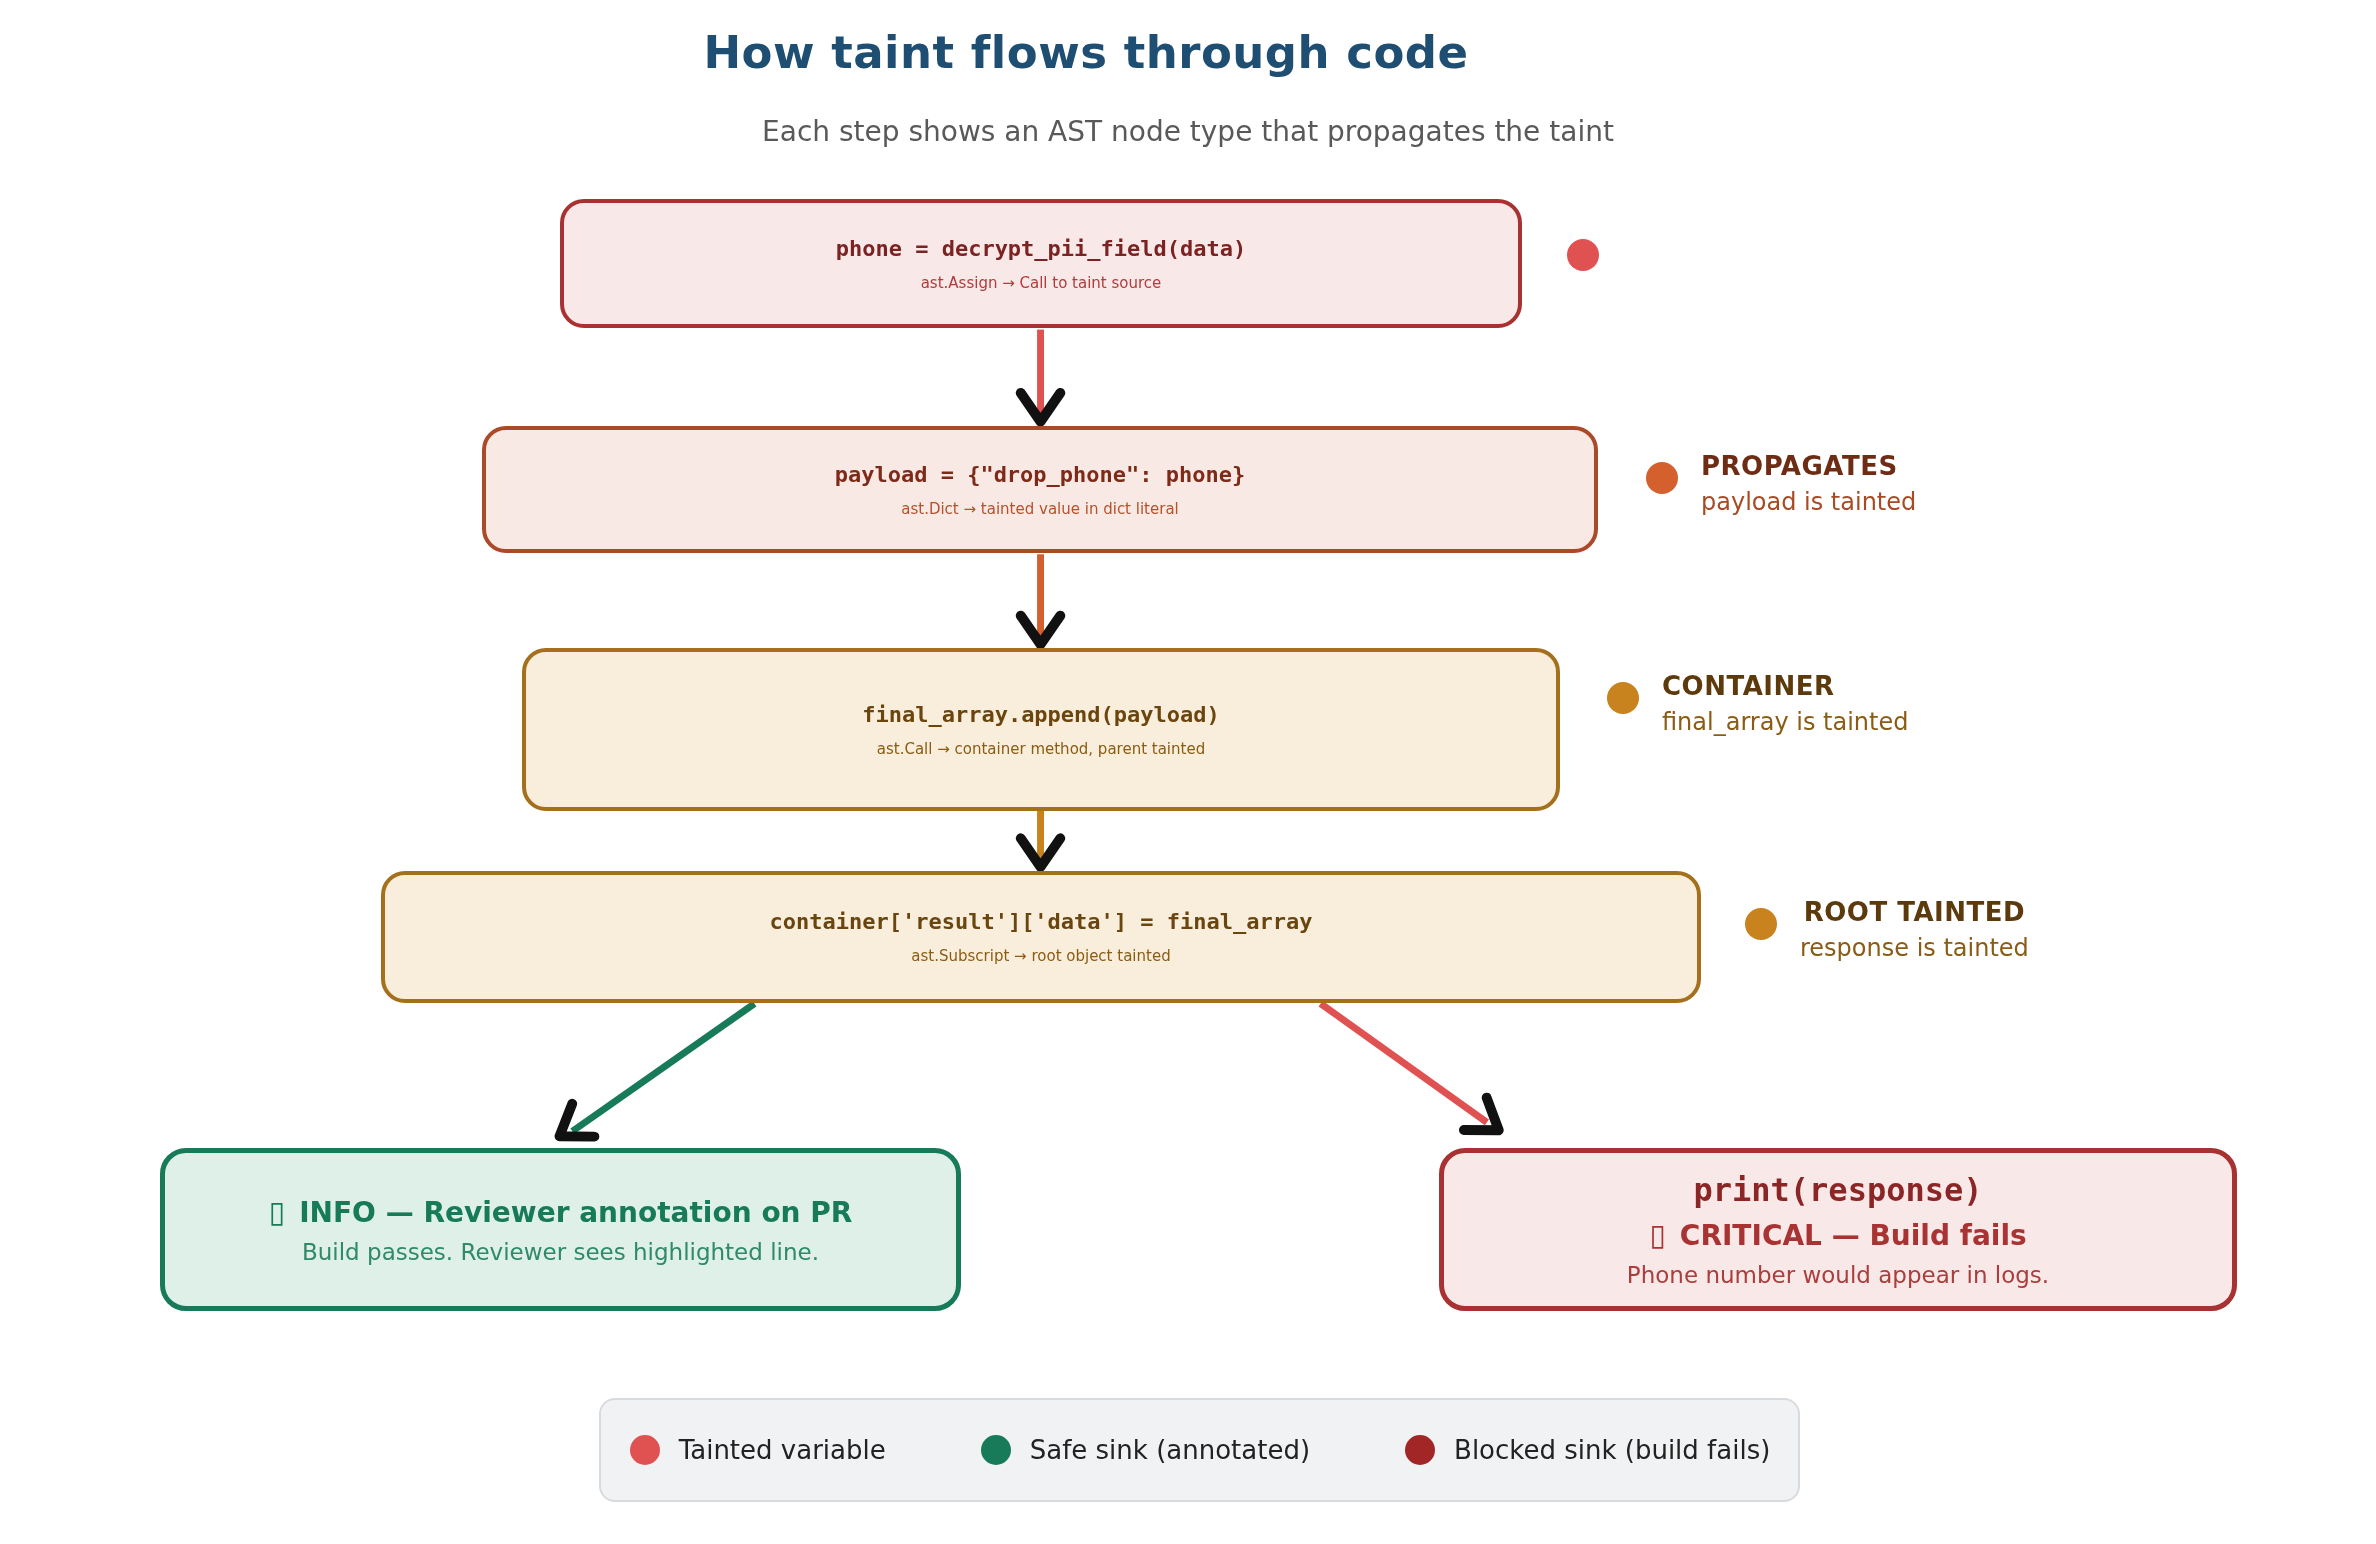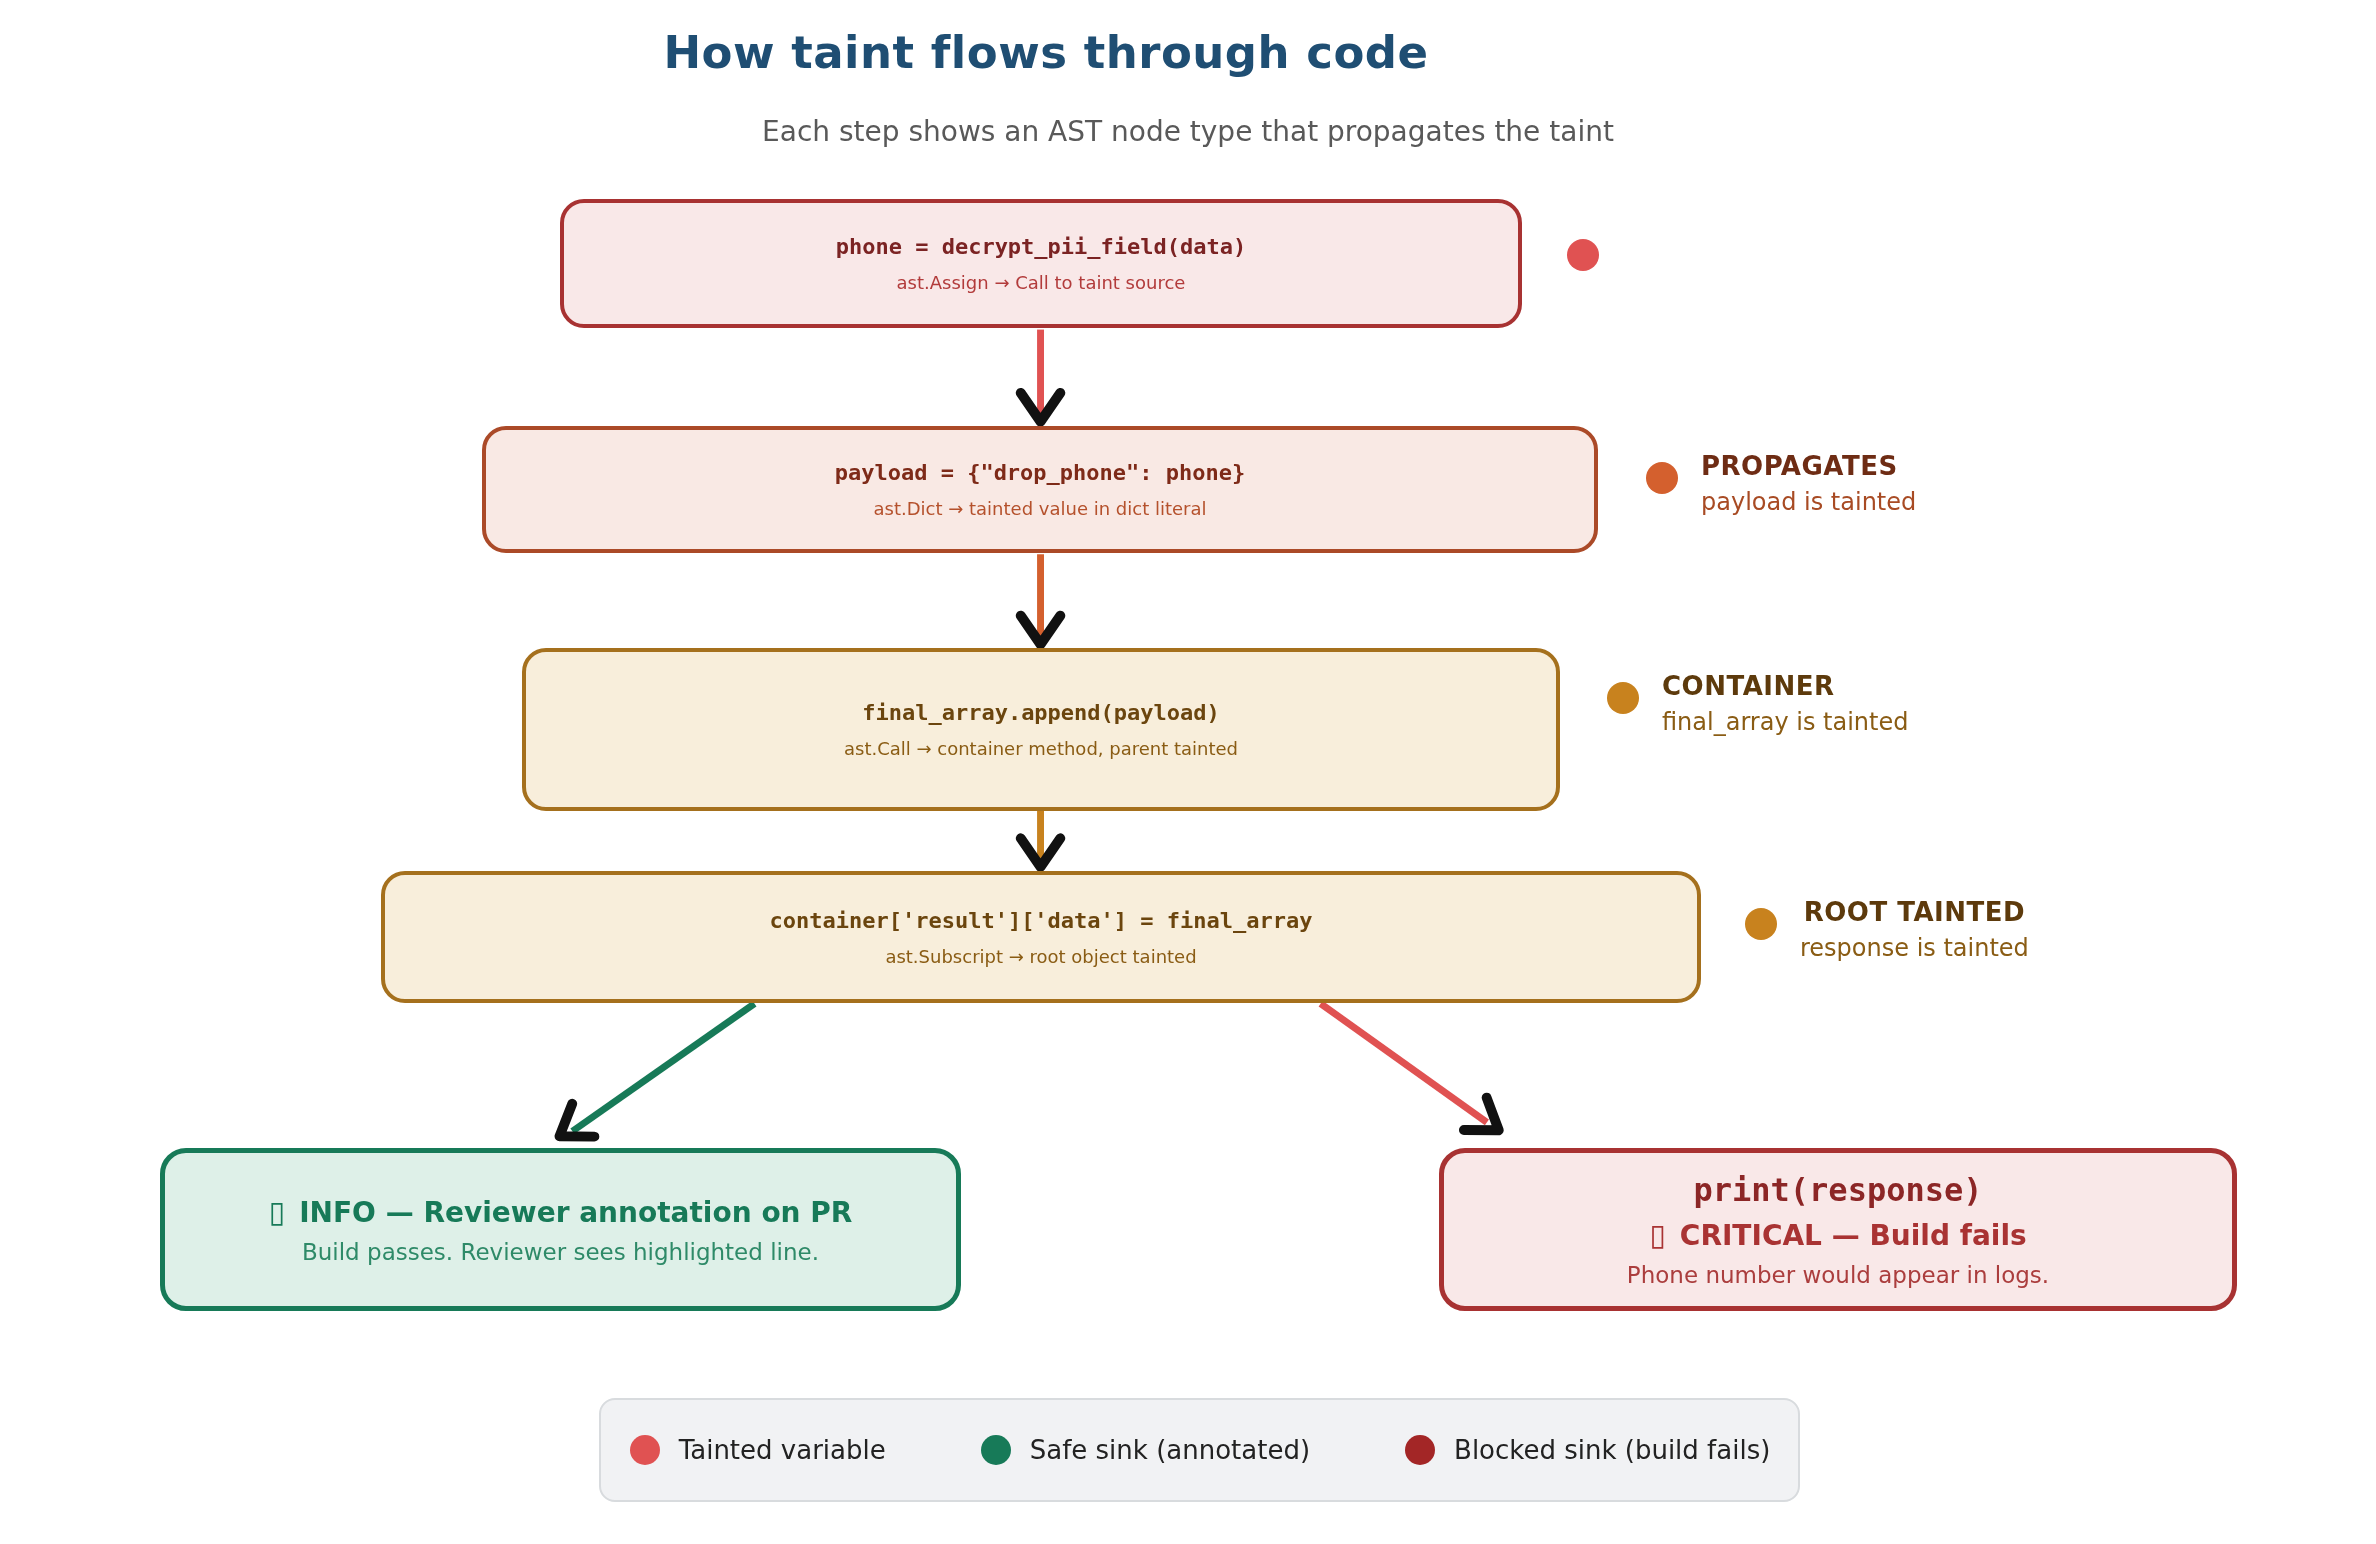--- a/index.html
+++ b/index.html
@@ -2,33 +2,33 @@
 <html><head>
 <meta charset="utf-8">
 <style>
   html,body{margin:0;padding:0;background:#ffffff;}
   #canvas{
     position:relative;width:2376px;height:1544px;background:#ffffff;overflow:hidden;
     font-family:"DejaVu Sans","Liberation Sans",sans-serif;
   }
   .page-title{
     position:absolute;left:0;top:26px;width:2092px;text-align:center;
-    font-size:45px;font-weight:bold;color:#1f4e73;letter-spacing:0.5px;
+    font-size:45px;font-weight:bold;color:#1f4e73;letter-spacing:0.5px;padding-left:40px;
   }
   .page-subtitle{
     position:absolute;left:0;top:115px;width:2376px;text-align:center;
     font-size:28px;color:#595959;
   }
   
   .node{
     position:absolute;box-sizing:border-box;border:4px solid;border-radius:24px;
     display:flex;flex-direction:column;align-items:center;justify-content:center;gap:13px;
   }
   .node .code{font-family:"DejaVu Sans Mono","Liberation Mono",monospace;font-weight:bold;font-size:22px;}
-  .node .ast{font-size:18px;}
+  .node .ast{font-size:15px;}
   #node1{left:560px;top:199px;width:962px;height:129px;background:#f9e8e8;border-color:#a83232;}
   #node1 .code{color:#7b2323;} #node1 .ast{color:#b23b3b;}
   #node2{left:482px;top:426px;width:1116px;height:127px;background:#f9e9e4;border-color:#ab4a28;}
   #node2 .code{color:#7e2a18;} #node2 .ast{color:#b5512c;}
   #node3{left:522px;top:648px;width:1038px;height:163px;background:#f8eedb;border-color:#a5701d;}
   #node3 .code{color:#6b450e;} #node3 .ast{color:#8a5c14;}
   #node4{left:381px;top:871px;width:1320px;height:132px;background:#f8eedb;border-color:#a5701d;}
   #node4 .code{color:#6b450e;} #node4 .ast{color:#8a5c14;}
   
   .sink{

